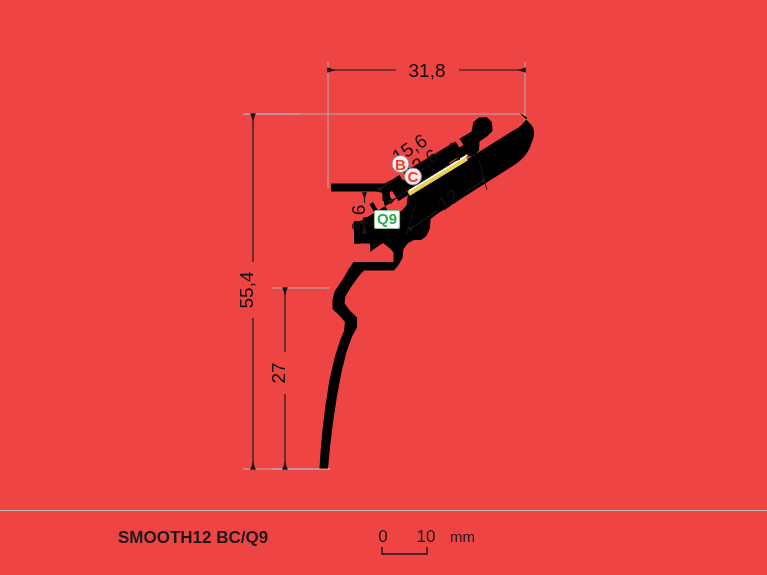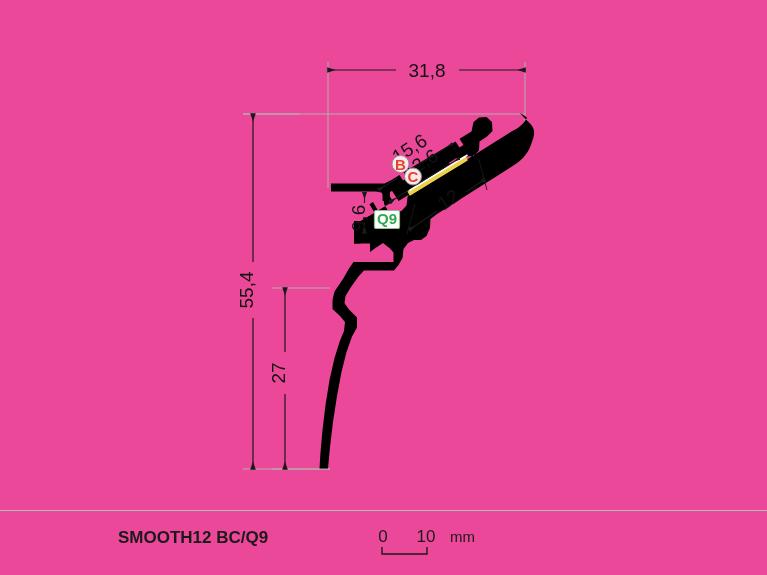--- a/index.html
+++ b/index.html
@@ -12,21 +12,21 @@
     width: 767px;
     height: 575px;
     overflow: hidden;
     font-family: "Liberation Sans", sans-serif;
     position: relative;
   }
   #sheet {
     position: relative;
     width: 767px;
     height: 575px;
-    background: #ec4899;
+    background: #ef4444;
   }
   #drawing-svg {
     position: absolute;
     left: 0;
     top: 0;
     width: 767px;
     height: 575px;
     display: block;
   }
   .dim-text {

